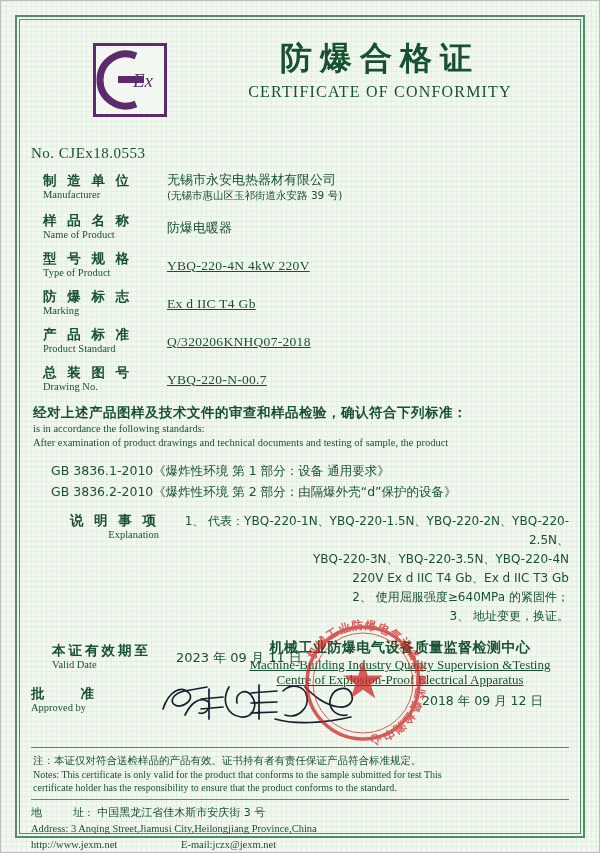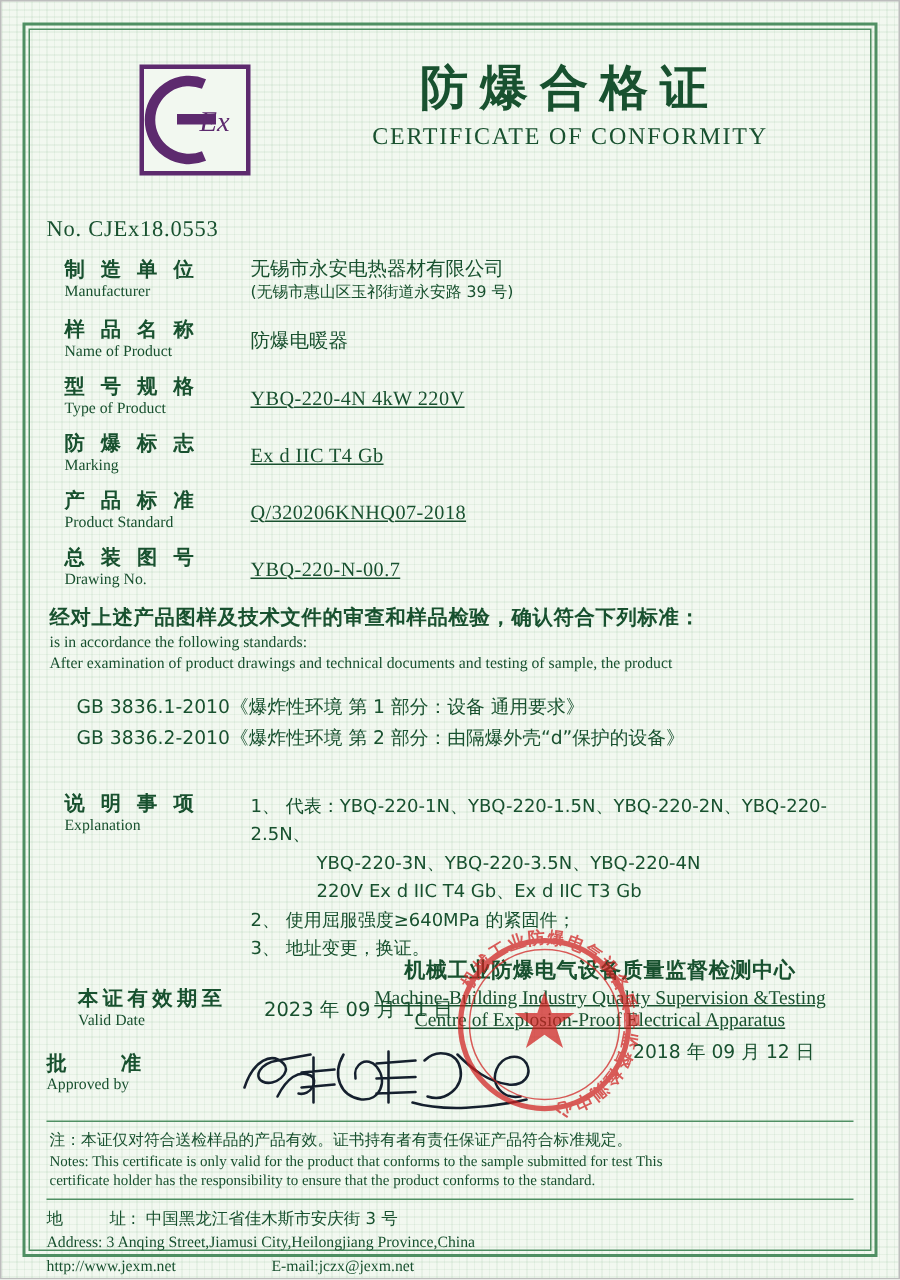--- a/index.html
+++ b/index.html
@@ -178,23 +178,24 @@
   }
   .std-item {
     font-family: "DejaVu Sans", sans-serif;
     font-size: 12.5px;
     color: #18512f;
     line-height: 21px;
   }
 
   
   .explain {
-    margin-top: 26px;
+    margin-top: 10px;
     display: flex;
     padding-left: 12px;
+    text-align: right;
   }
   .explain-label { width: 116px; flex: none; }
   .explain-body { flex: 1; padding-left: 8px; }
   .explain-line {
     font-family: "DejaVu Sans", sans-serif;
     font-size: 12px;
     color: #18512f;
     line-height: 19px;
   }
   .explain-line.indent { padding-left: 44px; }

